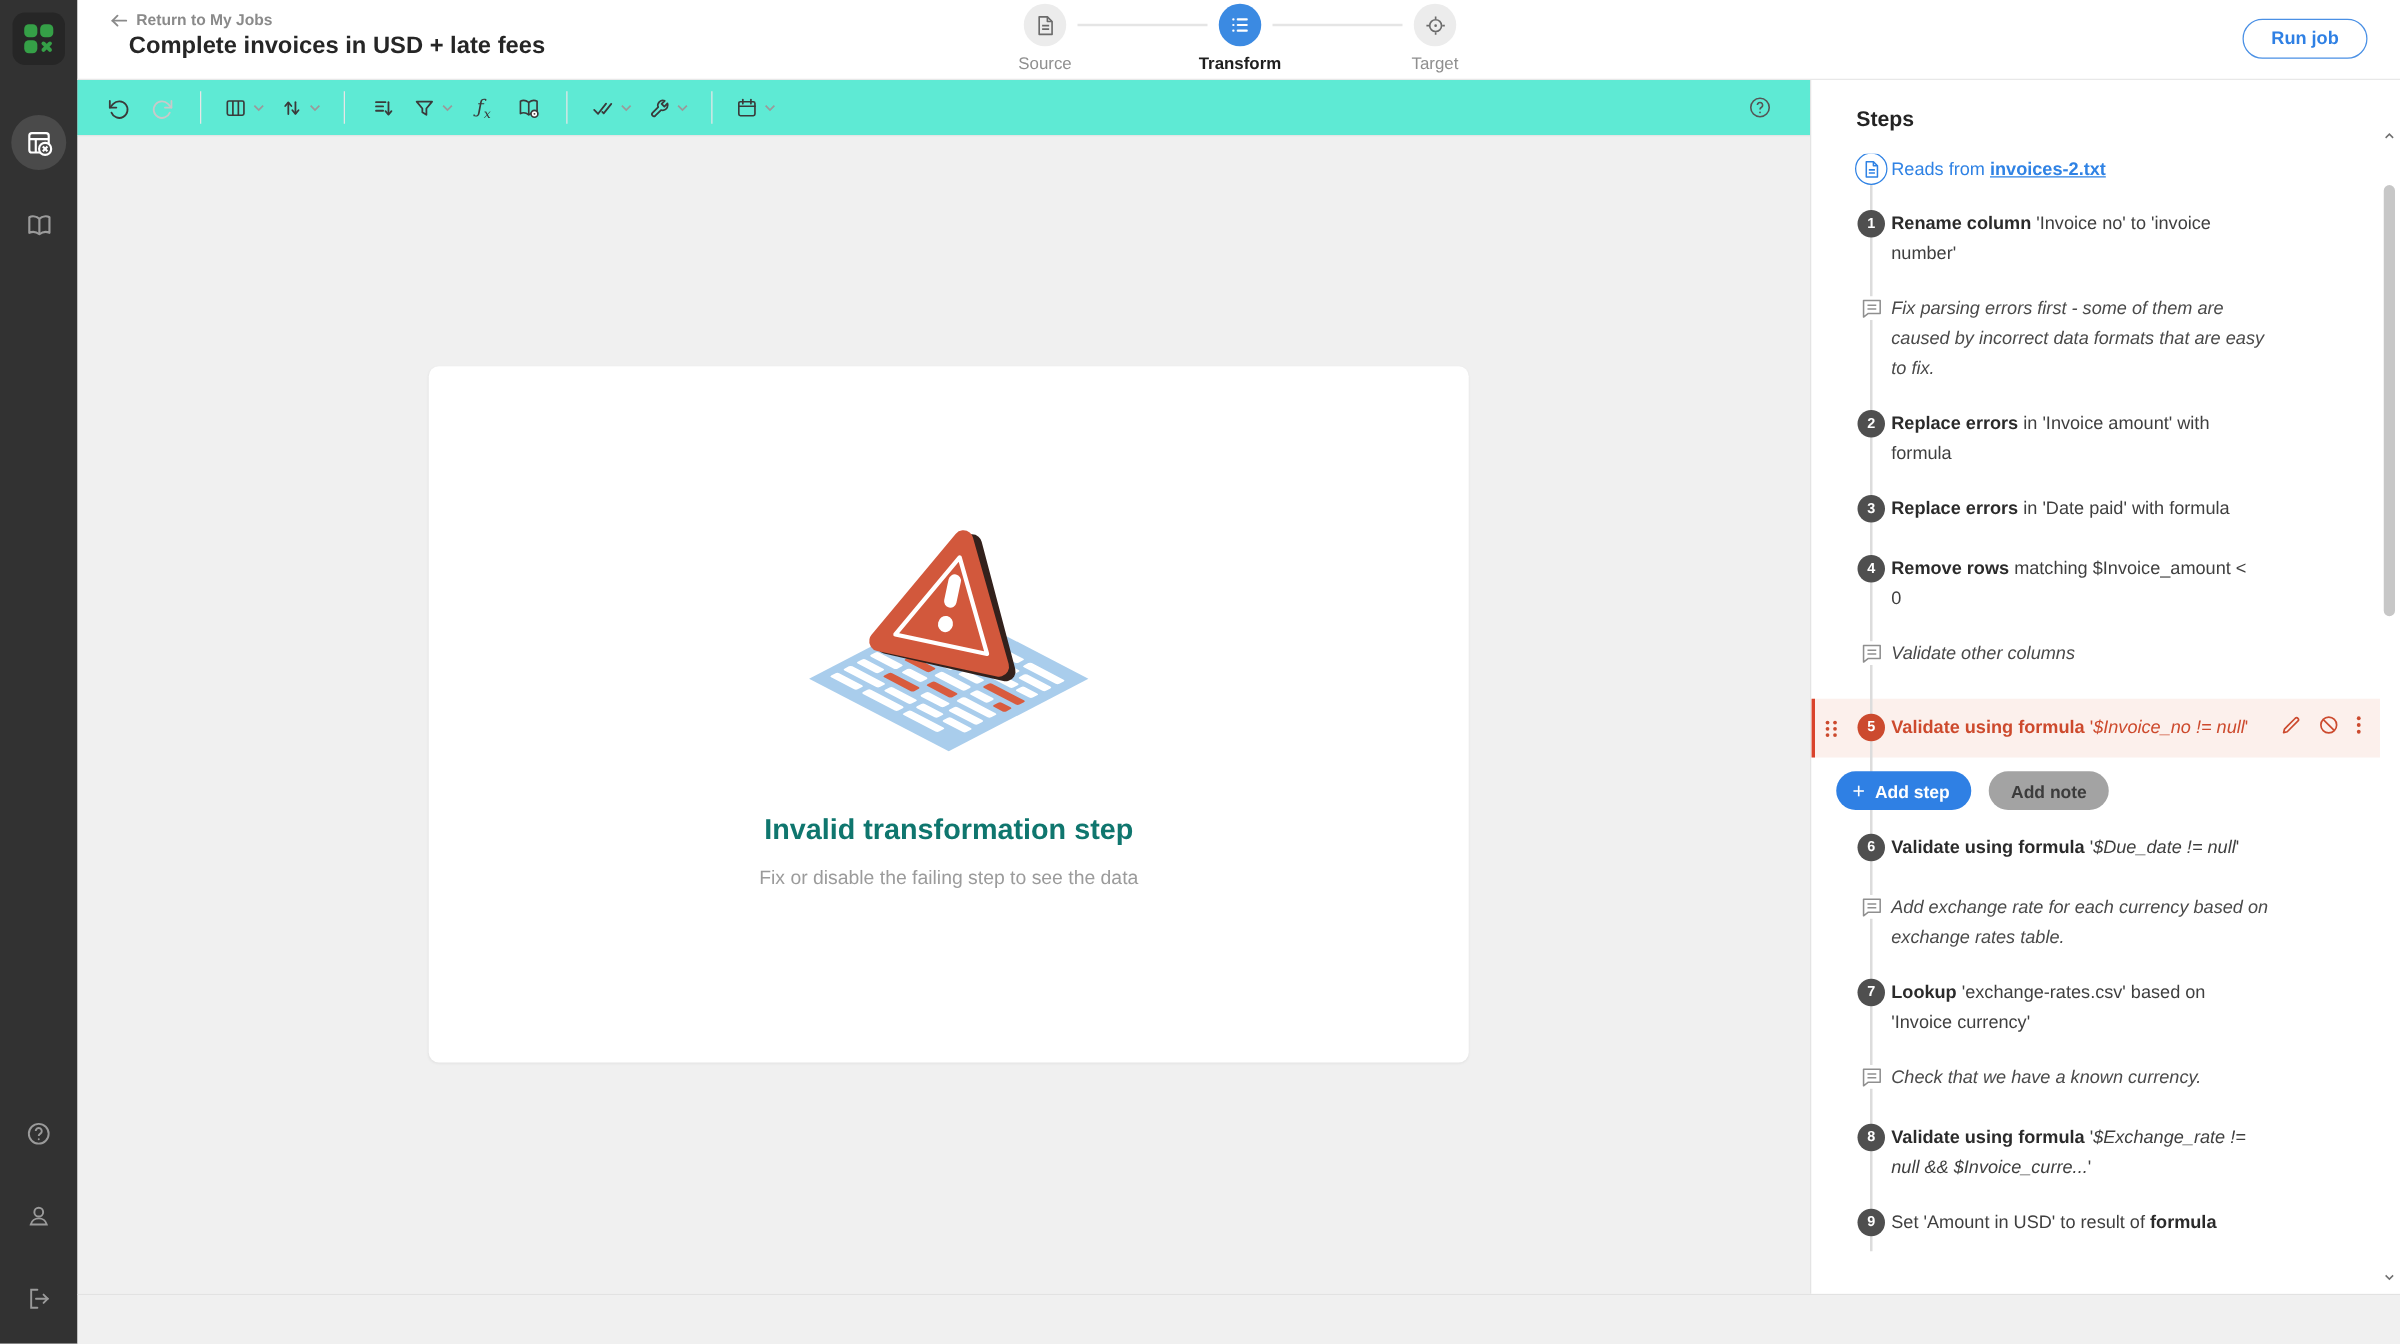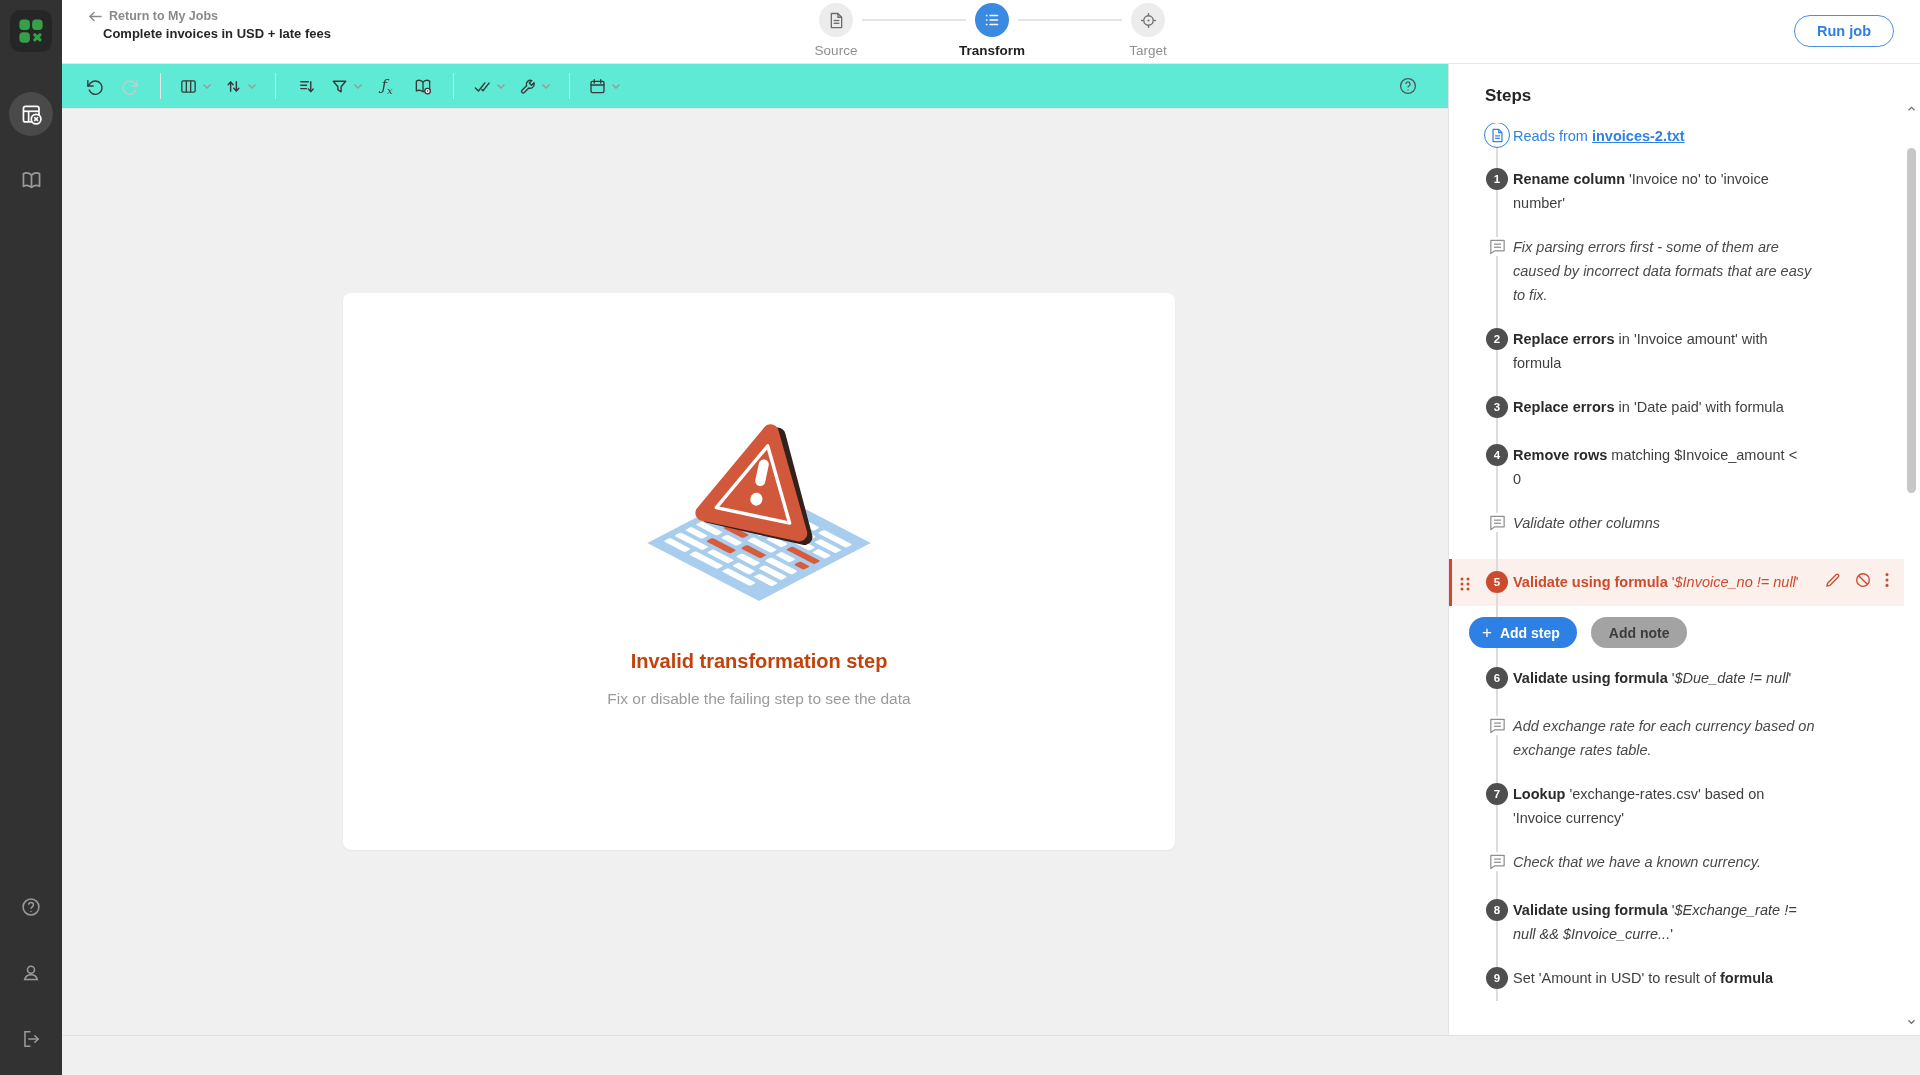--- a/index.html
+++ b/index.html
@@ -13,21 +13,21 @@
   .side-btn { width:44px; height:44px; border-radius:50%; display:flex; align-items:center; justify-content:center; background:transparent; border:none; cursor:pointer; }
   .side-btn.active { background:#4a4a4a; }
   .side-bottom { margin-top:auto; margin-bottom:14px; display:flex; flex-direction:column; align-items:center; gap:22px; }
 
   
   .rightcol { display:flex; flex-direction:column; width:1858px; }
 
   
   .header { height:64px; background:#fff; border-bottom:1px solid #e8e8e8; position:relative; flex:0 0 64px; }
   .back-link { position:absolute; left:26px; top:9px; display:flex; align-items:center; gap:7px; color:#8a8a8a; font-size:12.5px; font-weight:600; cursor:pointer; }
-  .job-title { position:absolute; left:41px; top:26px; font-size:13px; font-weight:700; color:#262626; }
+  .job-title { position:absolute; left:41px; top:26px; font-size:19px; font-weight:700; color:#262626; }
   .stepper { position:absolute; left:930px; top:3px; transform:translateX(-50%); display:flex; align-items:flex-start; }
   .stp-item { width:80px; display:flex; flex-direction:column; align-items:center; cursor:pointer; }
   .stp-circle { width:34px; height:34px; border-radius:50%; background:#ececec; display:flex; align-items:center; justify-content:center; }
   .stp-item.active .stp-circle { background:#3b8ae2; }
   .stp-label { margin-top:6px; font-size:13.5px; color:#8f8f8f; white-space:nowrap; }
   .stp-item.active .stp-label { color:#1f1f1f; font-weight:700; }
   .stp-line { width:104px; height:2px; background:#e5e5e5; margin-top:16px; margin-left:-14px; margin-right:-14px; }
   .run-btn { position:absolute; right:26px; top:15px; height:32px; padding:0 22px; border-radius:17px; background:#fff; border:1.6px solid #4a90e5; color:#2f80e4; font-weight:700; font-size:14.5px; cursor:pointer; font-family:"Liberation Sans",sans-serif; }
 
   .mid { display:flex; height:971px; flex:0 0 971px; }
@@ -39,21 +39,21 @@
   .tb svg { display:block; }
   .tb-div { width:1px; height:26px; background:#e6e6e6; margin:0 10px; }
   .tb .fxt { font-style:italic; font-size:15px; color:#3a3a3a; font-family:"DejaVu Serif", serif; }
   .tb .fxt sub { font-size:10px; }
   .tb-help { margin-left:auto; }
 
   
   .canvas { flex:1; background:#f0f0f0; position:relative; }
   .card { position:absolute; left:281px; top:184px; width:832px; height:557px; background:#fff; border-radius:8px; box-shadow:0 1px 2px rgba(0,0,0,.05); display:flex; flex-direction:column; align-items:center; }
   .card .illu { margin-top:98px; }
-  .empty-title { margin-top:34px; font-size:20px; font-weight:700; color:#c2410c; }
+  .empty-title { margin-top:34px; font-size:23px; font-weight:700; color:#0f766e; }
   .empty-sub { margin-top:17px; font-size:15.5px; color:#9b9b9b; }
 
   
   .footer { height:40px; flex:0 0 40px; background:#f0f0f0; border-top:1px solid #e2e2e2; }
 
   
   .steps-panel { width:472px; flex:0 0 472px; background:#fff; border-left:1px solid #e4e4e4; position:relative; overflow:hidden; }
   .steps-title { position:absolute; top:22px; left:36px; font-size:17px; font-weight:700; color:#242424; }
   .steps-list { position:absolute; top:59px; left:0; right:16px; bottom:0; overflow:hidden; }
   .timeline { position:absolute; left:47px; top:14px; bottom:34px; width:2px; background:#dcdcdc; z-index:1; }

